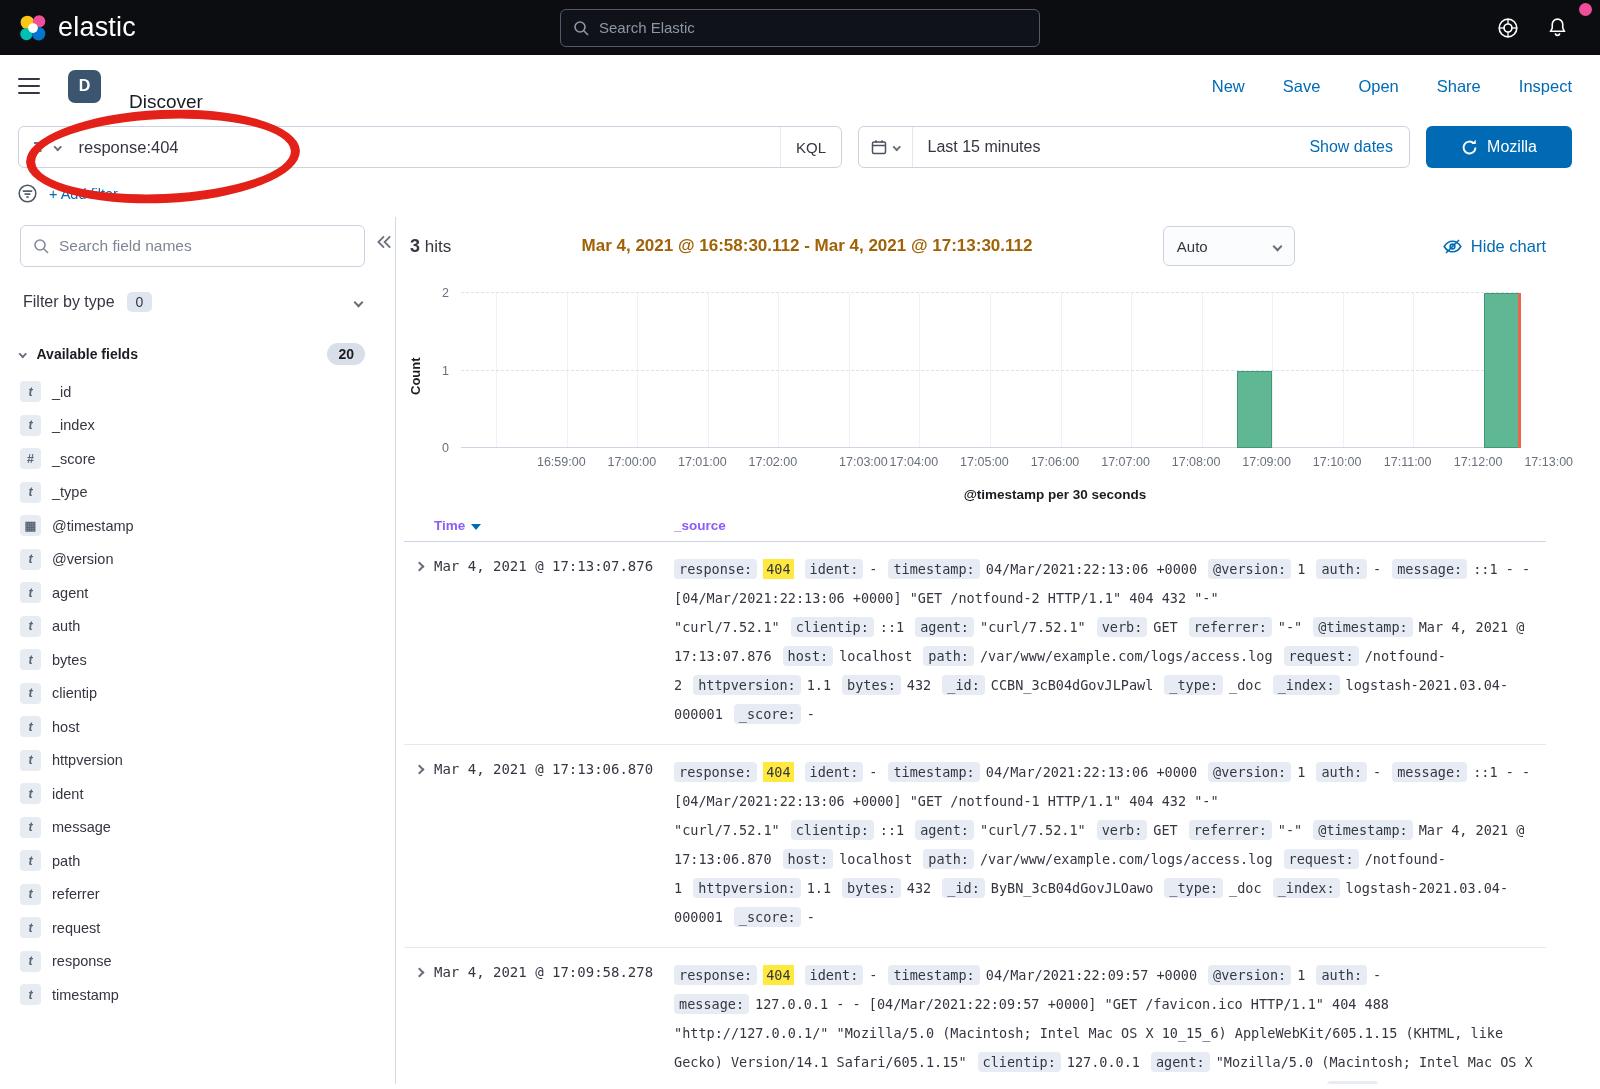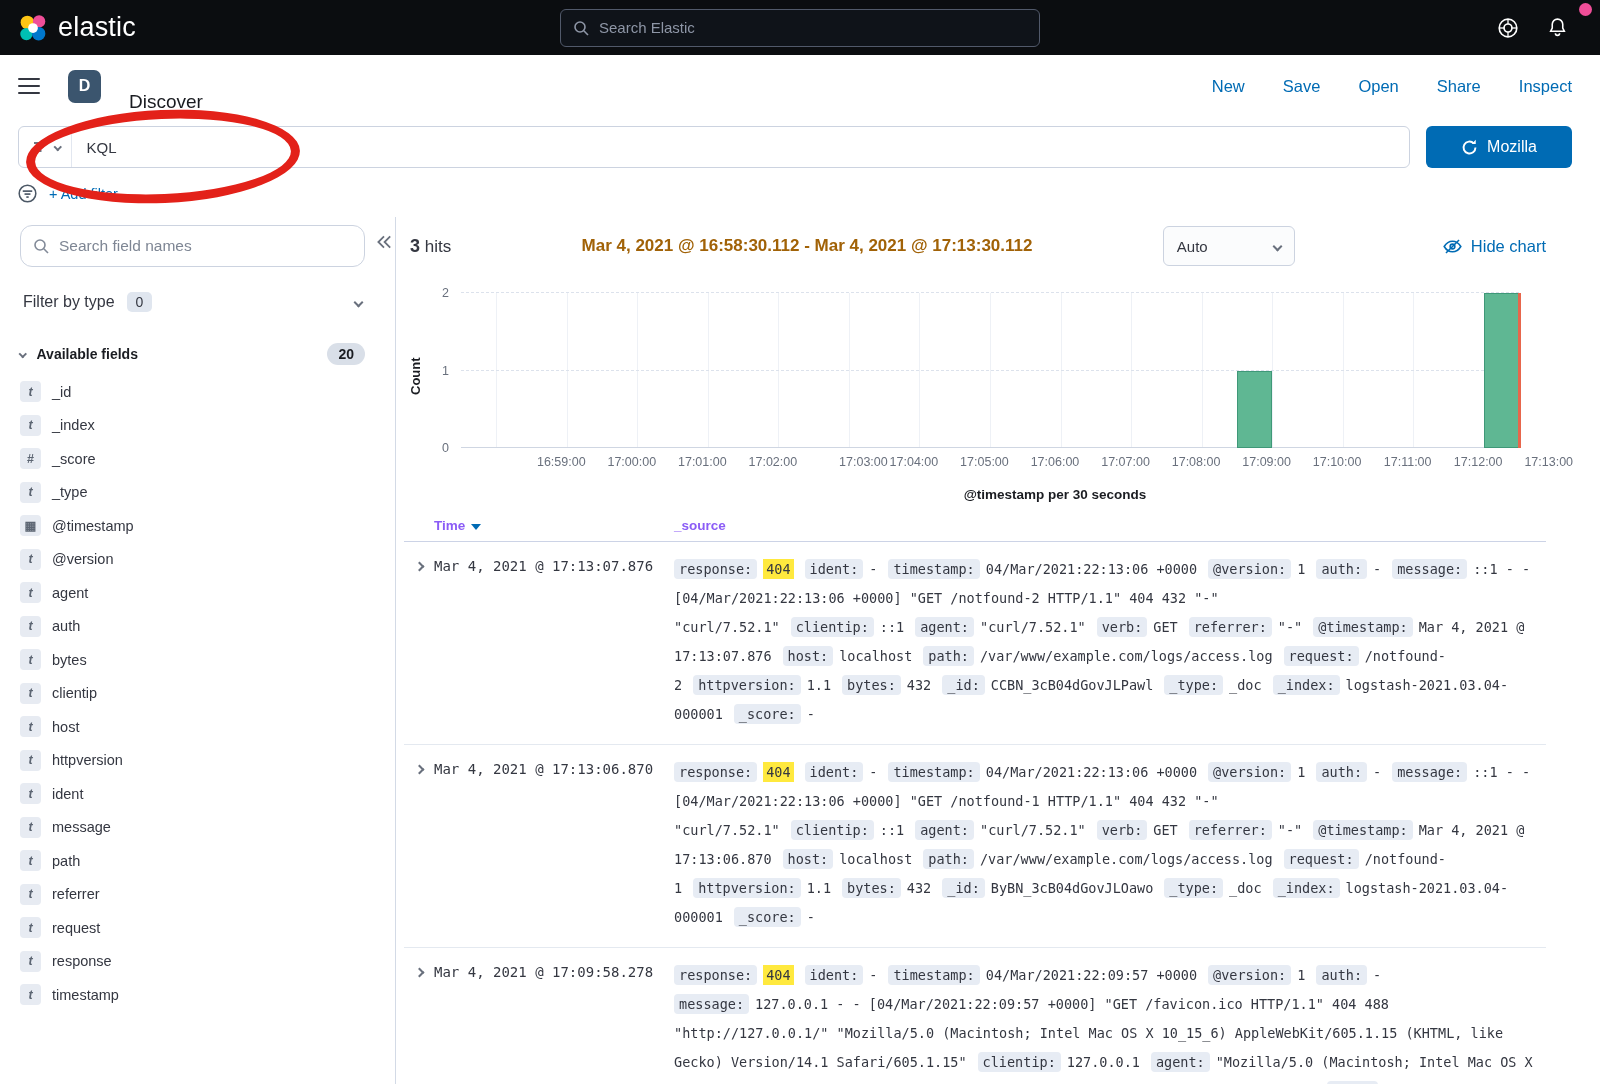--- a/index.html
+++ b/index.html
@@ -45,21 +45,21 @@
   .filterbar{display:flex;align-items:center;gap:12px;padding:8px 18px 14px;color:#4c5866;}
   .add-filter{color:#006bb4;font-size:14.5px;}
 
   
   .content{display:flex;height:867px;}
 
   
   .sidebar{width:396px;border-right:1px solid #d3dae6;padding:8px 30px 0 20px;position:relative;flex-shrink:0;}
   .index-box{height:45px;border:1px solid #ccd3e0;border-radius:6px;background:#fff;display:flex;align-items:center;justify-content:center;gap:11px;font-size:17px;font-weight:700;color:#1a1c21;margin-bottom:15px;box-shadow:0 1px 2px rgba(0,0,0,.05);}
   .collapse-btn{position:absolute;right:2px;top:16px;color:#69707d;}
-  .field-search{height:42px;border:1px solid #ccd3e0;border-radius:12px;display:flex;align-items:center;gap:10px;padding:0 12px;color:#828a98;background:#fff;justify-content:space-between;}
+  .field-search{height:42px;border:1px solid #ccd3e0;border-radius:6px;display:flex;align-items:center;gap:10px;padding:0 12px;color:#828a98;background:#fff;justify-content:space-between;}
   .field-search input{flex:1;font-size:15.5px;color:#343741;}
   .field-search input::placeholder{color:#7e8694;}
   .type-filter-row{display:flex;align-items:center;margin-top:14px;height:42px;font-size:16px;color:#343741;padding:0 3px;}
   .count-badge{background:#e0e6ef;border-radius:5px;padding:2px 9px;font-size:14px;margin-left:12px;color:#343741;}
   .type-filter-row .chev{margin-left:auto;}
   .fields-header{display:flex;align-items:center;gap:11px;margin-top:20px;font-size:14px;font-weight:700;color:#1a1c21;}
   .fields-count{margin-left:auto;background:#d9dfe8;border-radius:12px;padding:3px 11px;font-size:14px;font-weight:600;}
   .field-list{margin-top:10px;}
   .field-item{display:flex;align-items:center;gap:11px;height:33.5px;font-size:14.5px;color:#343741;cursor:pointer;}
   .field-badge{width:21px;height:21px;border-radius:4px;background:#e7ebf2;color:#5d6673;font-size:12.5px;font-weight:600;font-style:italic;display:flex;align-items:center;justify-content:center;flex-shrink:0;}
@@ -179,23 +179,39 @@
     <button class="query-left-btn">
       <span>
         <svg width="16" height="16" viewBox="0 0 16 16">
             <line x1="2" y1="4" x2="14" y2="4" stroke="currentColor" stroke-width="1.6"></line>
             <line x1="4.5" y1="8" x2="11.5" y2="8" stroke="currentColor" stroke-width="1.6"></line>
             <line x1="6.5" y1="12" x2="9.5" y2="12" stroke="currentColor" stroke-width="1.6"></line>
           </svg>
       </span>
       <span class="chev chev-sm"></span>
     </button>
+    <input class="query-input" value="response:404" style="">
     <button class="kql-btn">KQL</button>
   </div>
 
+  <div class="date-box">
+    <button class="date-cal-btn">
+      <span>
+        <svg width="16" height="16" viewBox="0 0 16 16">
+            <rect x="1.5" y="3" width="13" height="11.5" rx="1.5" fill="none" stroke="currentColor" stroke-width="1.5"></rect>
+            <line x1="1.5" y1="6.5" x2="14.5" y2="6.5" stroke="currentColor" stroke-width="1.5"></line>
+            <line x1="5" y1="1.2" x2="5" y2="4" stroke="currentColor" stroke-width="1.5"></line>
+            <line x1="11" y1="1.2" x2="11" y2="4" stroke="currentColor" stroke-width="1.5"></line>
+          </svg>
+      </span>
+      <span class="chev chev-sm"></span>
+    </button>
+    <button class="date-value">Last 15 minutes</button>
+    <a class="show-dates">Show dates</a>
+  </div>
 
   <button class="refresh-btn">
     <span>
       <svg width="17" height="17" viewBox="0 0 16 16">
           <path d="M13.6 8a5.6 5.6 0 1 1-1.6-3.9" fill="none" stroke="#fff" stroke-width="1.8"></path>
           <path d="M13.9 0.8 v3.8 h-3.8 z" fill="#fff"></path>
         </svg>
     </span>
     <span>Mozilla</span>
   </button>

